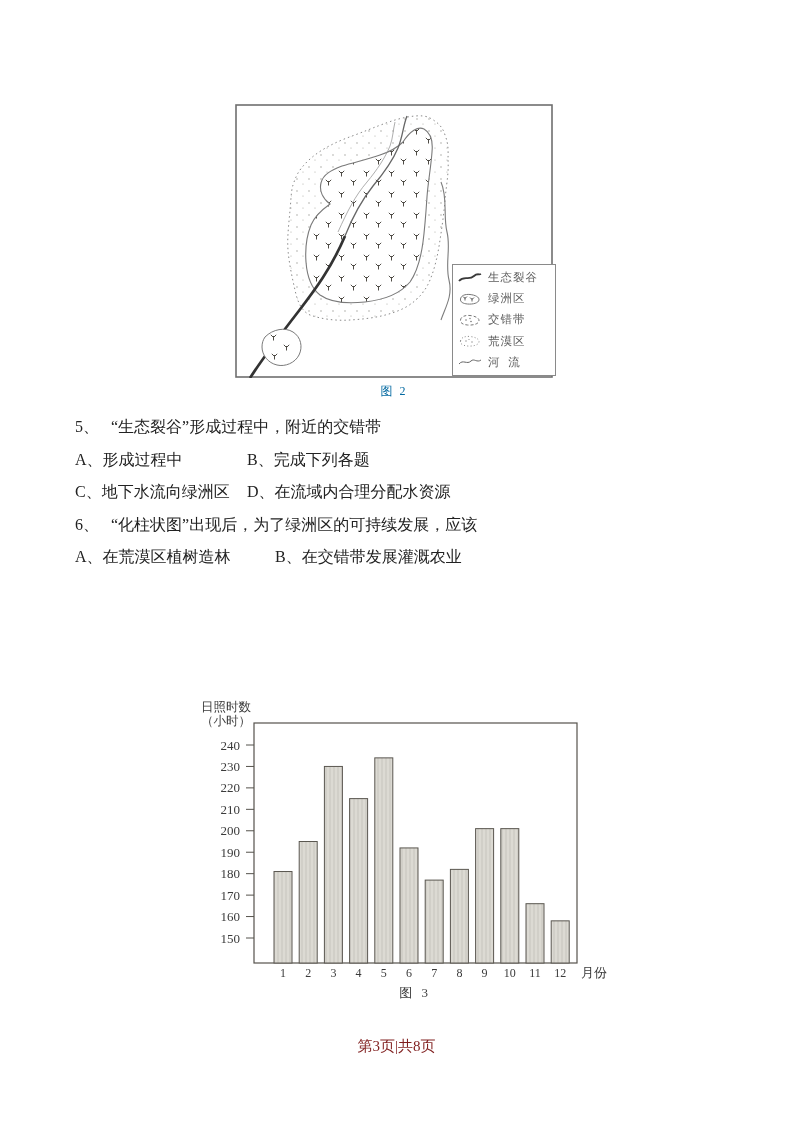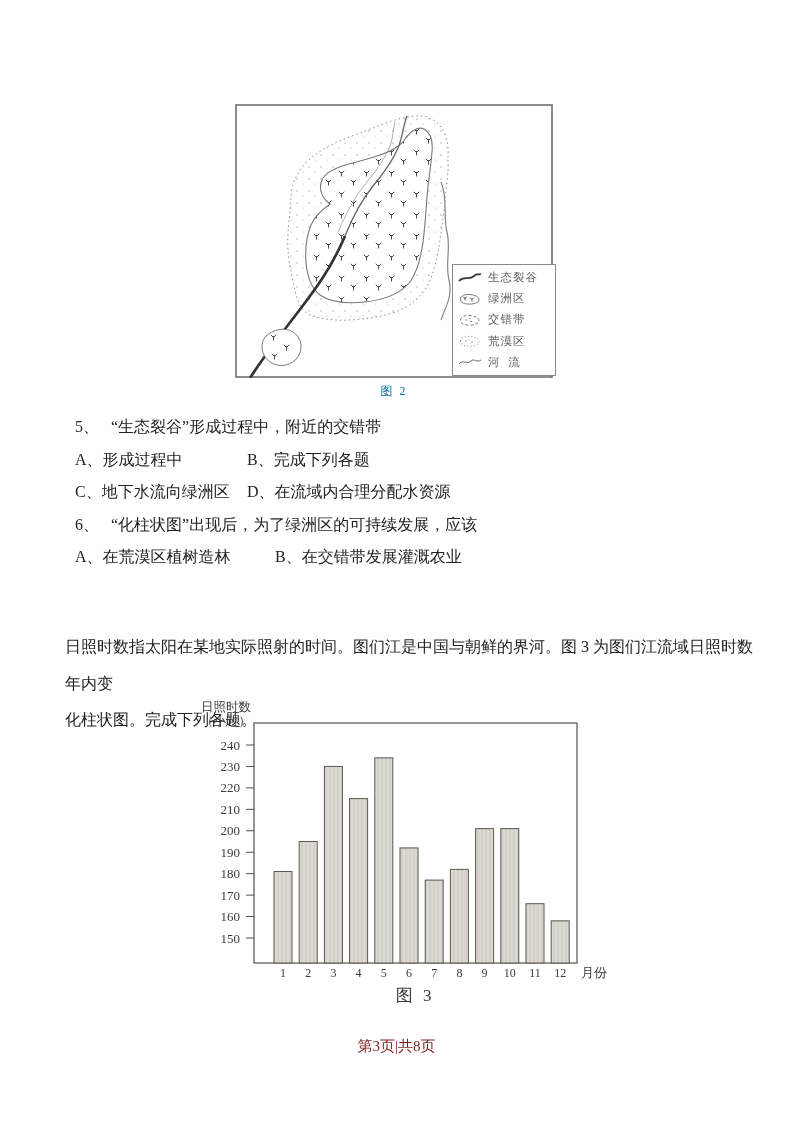--- a/index.html
+++ b/index.html
@@ -33,21 +33,21 @@
   .qnum{display:inline-block;margin-right:12px;}
   .opt-col-q5{display:inline-block;width:168px;}
   .opt-col-q6{display:inline-block;width:196px;}
   
   .passage{position:absolute;left:65px;top:629px;width:690px;font-size:16px;line-height:36.5px;}
   
   .chart-figure{position:absolute;left:192px;top:700px;width:430px;height:290px;}
   .chart-figure svg{display:block;font-family:"Liberation Serif","DejaVu Serif",serif;}
   .chart-caption{
     position:absolute;left:200px;top:984px;width:430px;
-    text-align:center;font-size:17px;color:#3c3c3c;letter-spacing:3px;
+    text-align:center;font-size:13px;color:#3c3c3c;letter-spacing:3px;
   }
   
   .footer{
     position:absolute;left:0;top:1037px;width:793px;
     text-align:center;font-size:15px;color:#7f1d1d;
   }
 </style>
 </head>
 <body>
 
@@ -145,24 +145,20 @@
     </div>
     <div class="qline">
       <span class="qnum">6、</span><span>“化柱状图”出现后，为了绿洲区的可持续发展，应该</span>
     </div>
     <div class="qline">
       <span class="opt-col-q6"><span>A、</span><span>在荒漠区植树造林</span></span>
       <span><span>B、</span><span>在交错带发展灌溉农业</span></span>
     </div>
   </div>
 
-  <div class="passage">
-    <div>日照时数指太阳在某地实际照射的时间。图们江是中国与朝鲜的界河。图 3 为图们江流域日照时数年内变</div>
-    <div>化柱状图。完成下列各题。</div>
-  </div>
 
   <div class="chart-figure">
     <svg id="bar-chart" width="430" height="290" viewBox="0 0 430 290">
       <defs>
         <pattern id="barstripes" width="4" height="4" patternUnits="userSpaceOnUse">
           <rect width="4" height="4" fill="#dcdad3"></rect>
           <path d="M2 0 V4" stroke="#c6c4bd" stroke-width="1"></path>
         </pattern>
       </defs>
       <rect id="plot-frame" x="62" y="23" width="323" height="240" fill="none" stroke="#55524c" stroke-width="1.2"></rect>

